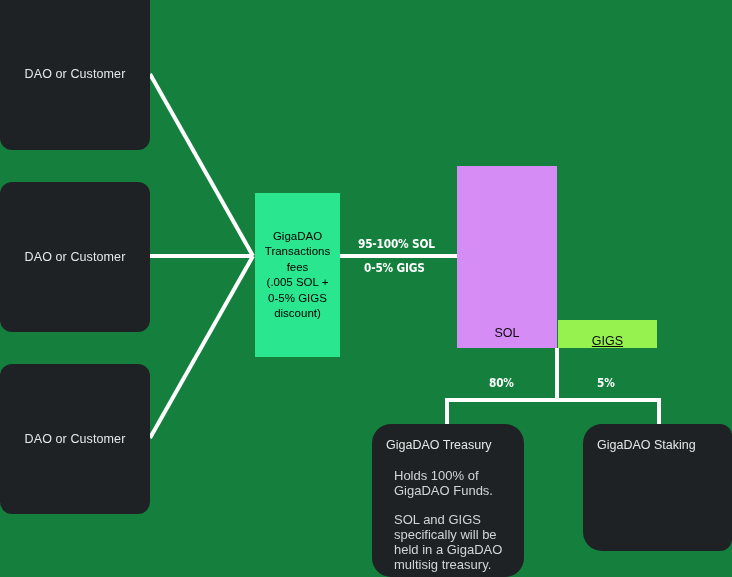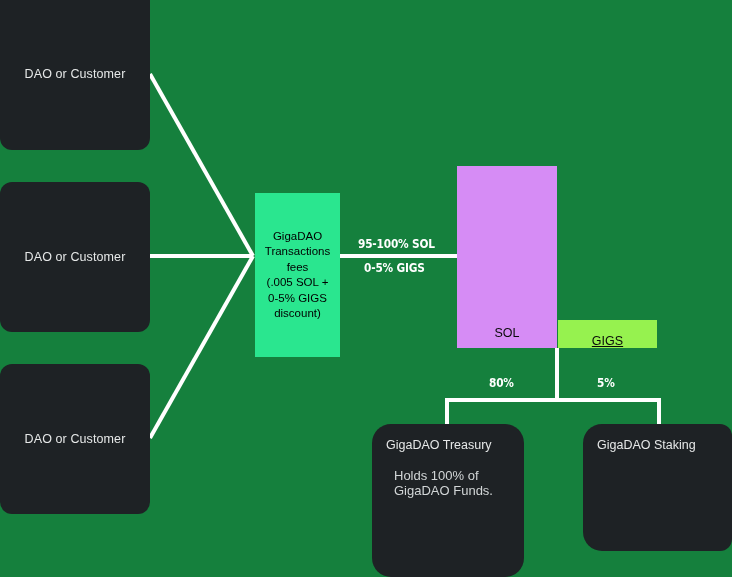--- a/index.html
+++ b/index.html
@@ -208,19 +208,20 @@
   <div class="token-bar" id="bar-sol">
     <span class="token-label">SOL</span>
   </div>
   <div class="token-bar" id="bar-gigs">
     <span class="token-label">GIGS</span>
   </div>
 
   <div class="dest-card" id="card-treasury">
     <div class="dest-title">GigaDAO Treasury</div>
     <div class="dest-body">Holds 100% of GigaDAO Funds.</div>
+    <div class="dest-body">SOL and GIGS specifically will be held in a GigaDAO multisig treasury.</div>
   </div>
 
   <div class="dest-card" id="card-staking">
     <div class="dest-title">GigaDAO Staking</div>
   </div>
 
 </div>
 
 </body></html>

